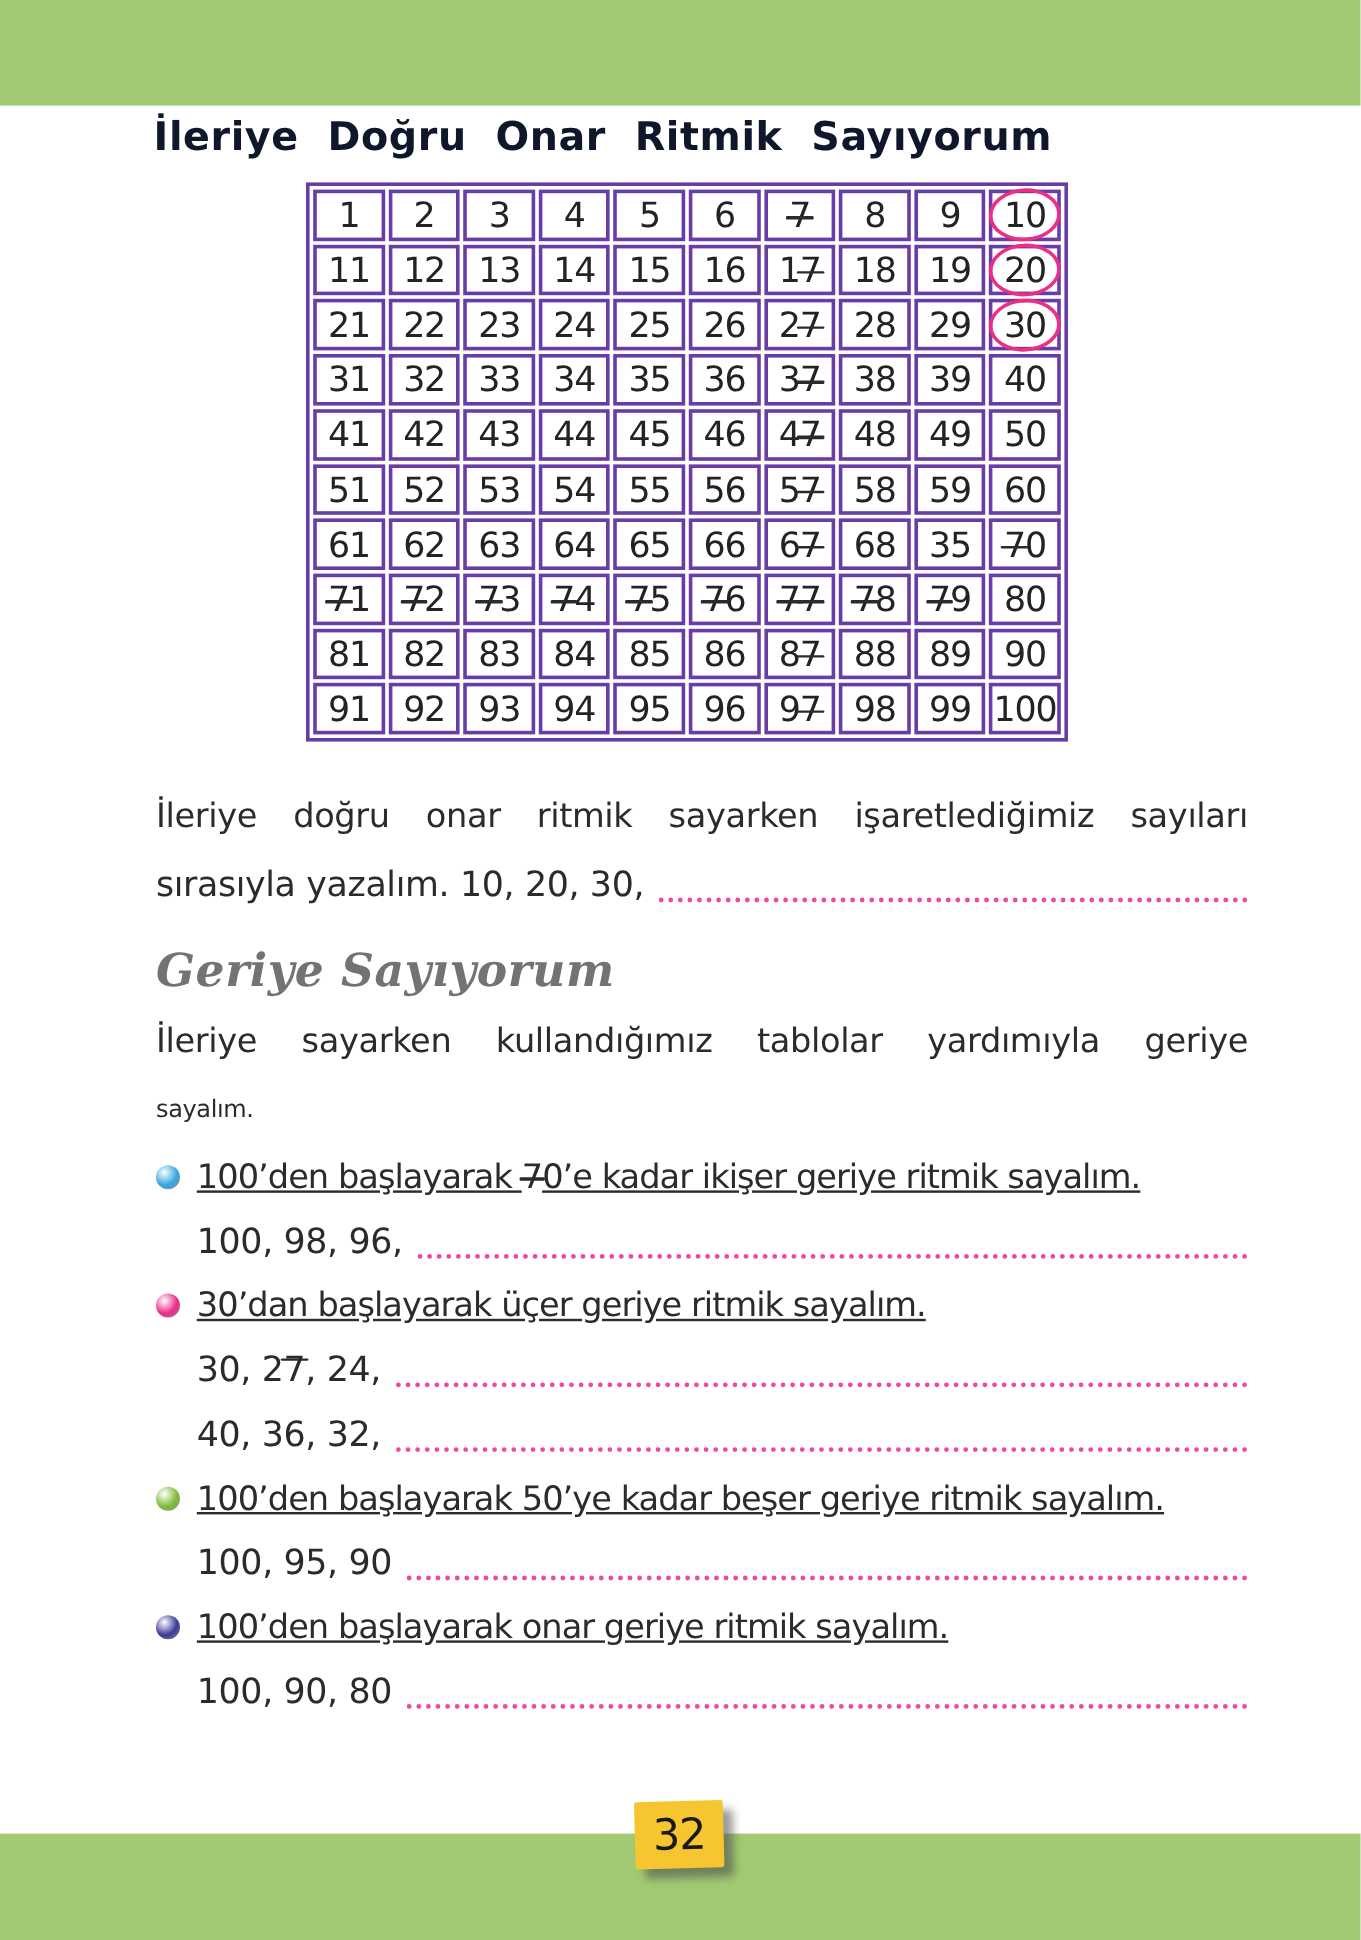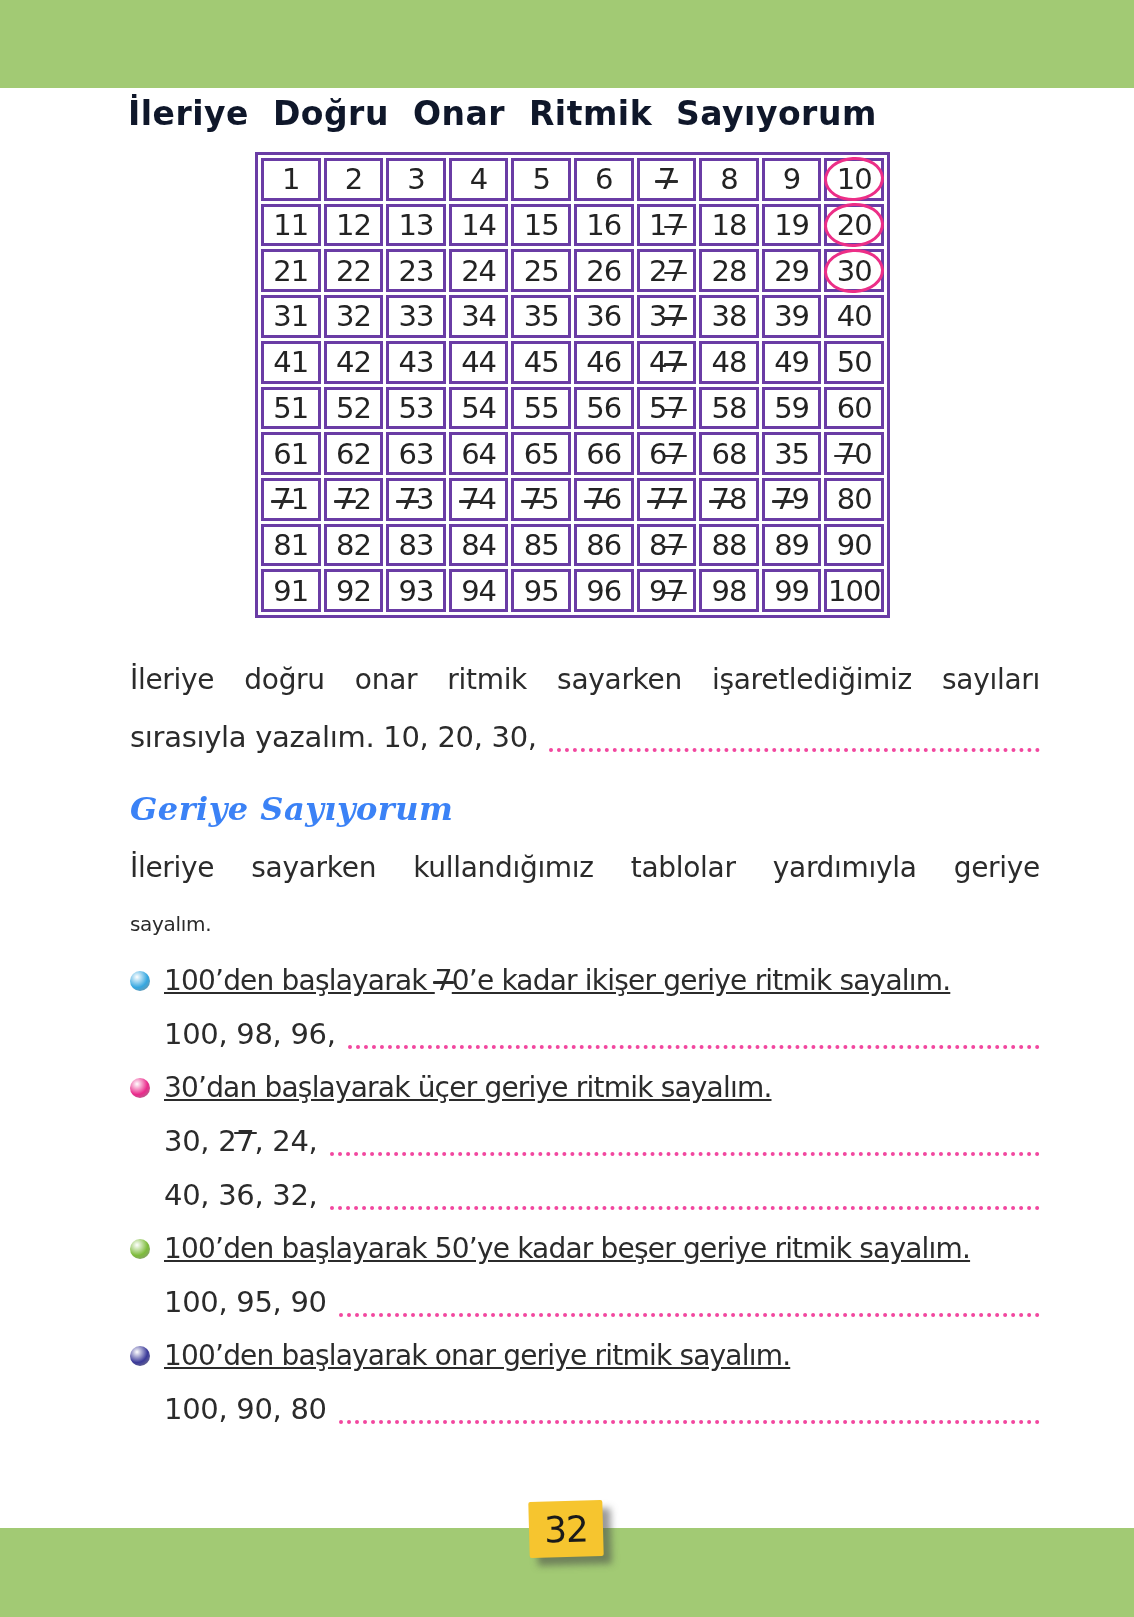--- a/index.html
+++ b/index.html
@@ -45,21 +45,21 @@
     margin:0;font-size:28px;line-height:56px;letter-spacing:-.3px;
     text-align:justify;text-align-last:justify;white-space:nowrap;
   }
   .plain-line{margin:0;font-size:20px;line-height:56px;letter-spacing:-.3px;}
   .answer-row{display:flex;align-items:flex-end;height:56px;}
   .answer-prefix{font-size:29px;line-height:54px;letter-spacing:-.3px;white-space:nowrap;}
   .leader{flex:1;border-bottom:4px dotted #f2479f;margin:0 0 12px 12px;min-width:40px;}
 
   .red-heading{
     margin:14px 0 0 0;font-family:"DejaVu Serif","Liberation Serif",serif;
-    font-size:32px;line-height:62px;font-weight:bold;font-style:italic;color:#3b82f6;letter-spacing:.5px;
+    font-size:38px;line-height:62px;font-weight:bold;font-style:italic;color:#737373;letter-spacing:.5px;
   }
 
   .items{margin-top:2px;}
   .item-line1{display:flex;align-items:center;height:53px;text-decoration:underline;}
   .bullet{
     width:20px;height:20px;border-radius:50%;flex:0 0 20px;margin-right:14px;
   }
   .item-text{font-size:28px;letter-spacing:-.8px;white-space:nowrap;}
   .item-line2{display:flex;align-items:flex-end;height:54px;padding-left:34px;}
 

